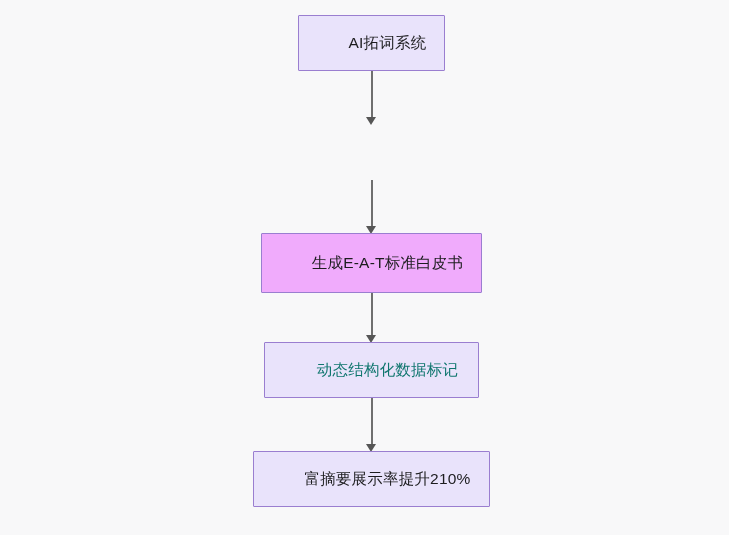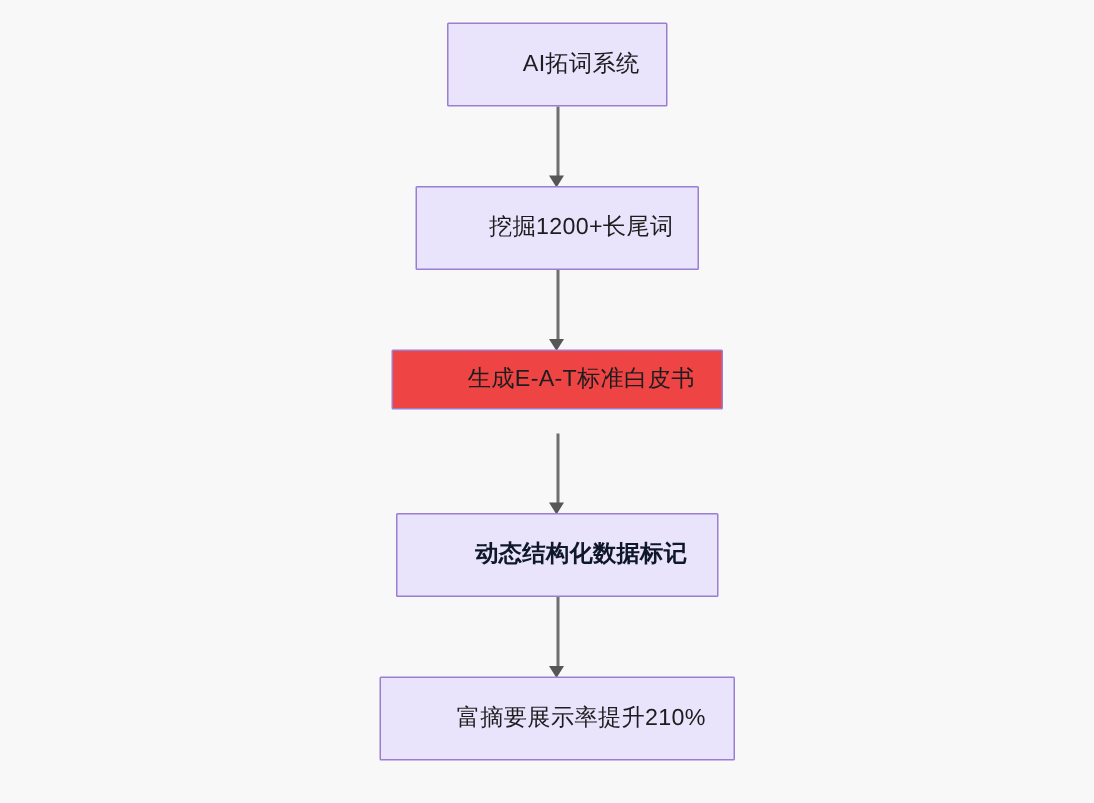--- a/index.html
+++ b/index.html
@@ -77,26 +77,23 @@
     <div class="edge-arrow" style="left: -4.6px; top: 46px; border-top-color: rgb(86, 86, 86);"></div>
   </div>
   <div class="edge" id="edge-3" style="left: 371px; top: 398px; width: 2px; height: 53px;">
     <div class="edge-line" style="height: 49px; background: rgb(111, 111, 111);"></div>
     <div class="edge-arrow" style="left: -4.6px; top: 46px; border-top-color: rgb(86, 86, 86);"></div>
   </div>
 
   <div class="node" id="node-0" style="left: 298px; top: 15px; width: 147px; height: 56px; background: rgb(233, 227, 251); border-color: rgb(154, 126, 208);">
     <span class="node-label" style="color: rgb(29, 29, 31);">AI拓词系统</span>
   </div>
-  <div class="node" id="node-1" style="left: 277px; top: 124px; width: 189px; height: 56px; background: rgb(233, 227, 251); border-color: rgb(154, 126, 208);">
-    <span class="node-label" style="color: rgb(29, 29, 31);">挖掘1200+长尾词</span>
-  </div>
-  <div class="node" id="node-2" style="left: 261px; top: 233px; width: 221px; height: 40px; background: #ef4444; border-color: rgb(154, 126, 208);">
+  <div class="node" id="node-2" style="left: 261px; top: 233px; width: 221px; height: 60px; background: #f0abfc; border-color: rgb(154, 126, 208);">
     <span class="node-label" style="color: rgb(29, 29, 31);">生成E-A-T标准白皮书</span>
   </div>
   <div class="node" id="node-3" style="left: 264px; top: 342px; width: 215px; height: 56px; background: rgb(233, 227, 251); border-color: rgb(154, 126, 208);">
-    <span class="node-label" style="color: #0f172a; font-weight: bold;">动态结构化数据标记</span>
+    <span class="node-label" style="color: #0f766e;">动态结构化数据标记</span>
   </div>
   <div class="node" id="node-4" style="left: 253px; top: 451px; width: 237px; height: 56px; background: rgb(233, 227, 251); border-color: rgb(154, 126, 208);">
     <span class="node-label" style="color: rgb(29, 29, 31);">富摘要展示率提升210%</span>
   </div>
 
 </div>
 
 </body></html>

